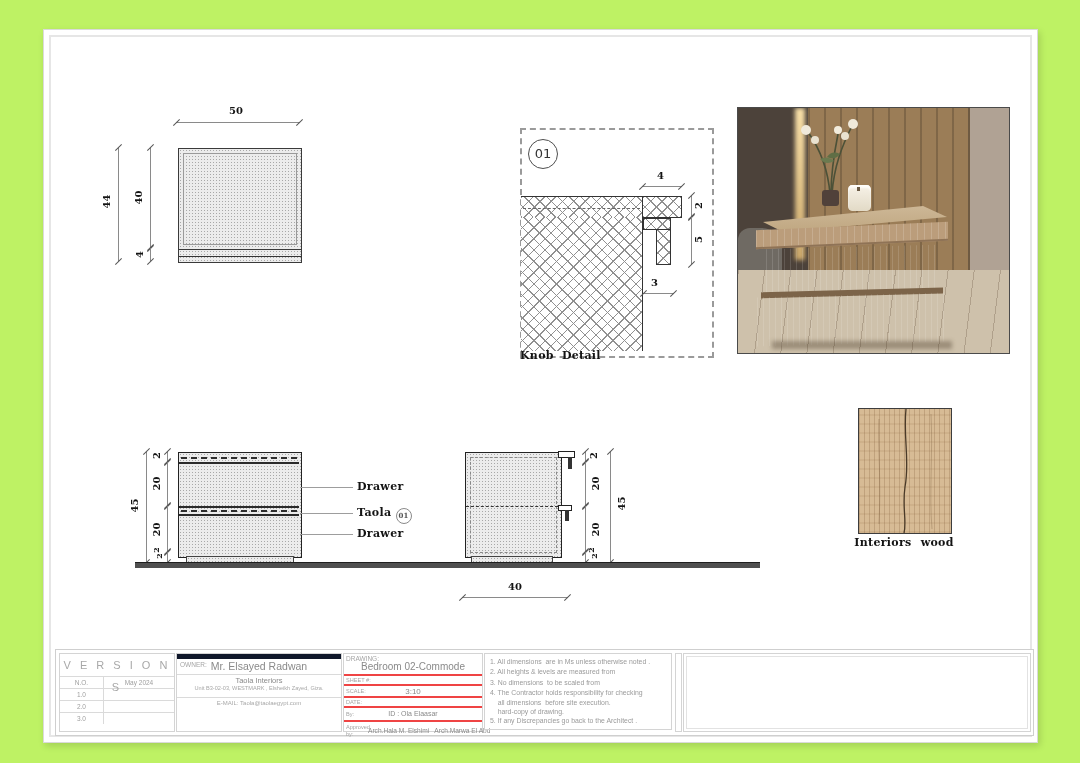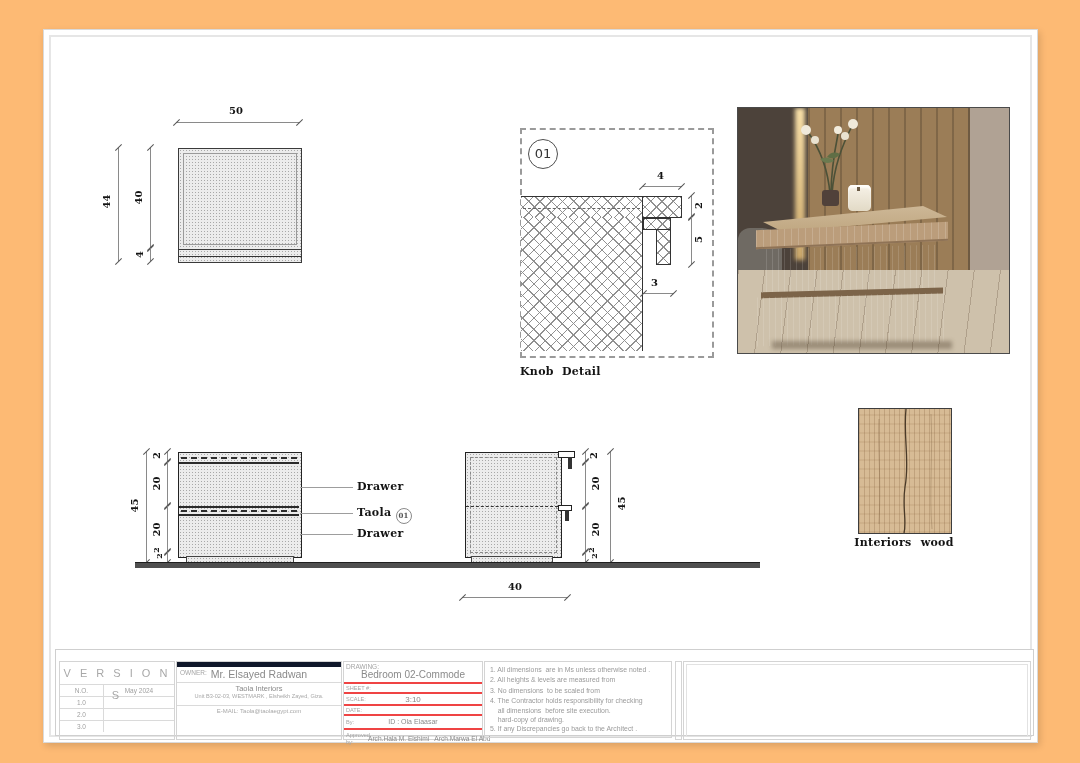--- a/index.html
+++ b/index.html
@@ -1,16 +1,16 @@
 <!DOCTYPE html>
 <html><head>
 <meta charset="utf-8">
 <style>
   html,body{margin:0;padding:0;background:#fbfbfb;}
-  #stage{position:relative;width:1080px;height:763px;background:#fdba74;overflow:hidden;
+  #stage{position:relative;width:1080px;height:763px;background:#bef264;overflow:hidden;
          font-family:"Liberation Sans",sans-serif;}
   
   .frame-outer{position:absolute;left:43px;top:29px;width:993px;height:712px;
                border:1px solid #dadada;background:#fff;box-shadow:2px 3px 7px rgba(0,0,0,.14);}
   .frame-inner{position:absolute;left:5px;top:5px;right:5px;bottom:5px;border:2px solid #e6e6e6;}
   
   .fill-dots{background-color:#ececec;background-image:radial-gradient(#a8a8a8 .7px,transparent .8px);background-size:3px 3px;}
   .fill-xhatch{background-color:#fff;
     background-image:repeating-linear-gradient(45deg,#909090 0 1px,transparent 1px 8px),
                      repeating-linear-gradient(135deg,#909090 0 1px,transparent 1px 8px);}
@@ -29,21 +29,21 @@
   .leader{position:absolute;height:0;border-top:1px solid #9d9d9d;}
   .solid-line{position:absolute;height:0;border-top:2px solid #2a2a2a;}
   .knob-circ{display:inline-block;width:14px;height:14px;border:1px solid #8a8a8a;border-radius:50%;
              font:bold 7px "DejaVu Serif",serif;color:#555;text-align:center;line-height:14px;vertical-align:-2px;}
   
   .detail-dash{position:absolute;border:2px dashed #9a9a9a;}
   .bubble{position:absolute;width:28px;height:28px;border:1.4px solid #4f4f4f;border-radius:50%;
           font:13px "DejaVu Sans",sans-serif;color:#333;text-align:center;line-height:28px;background:#fff;}
   
   .tb{position:absolute;border:1px solid #cfcfcf;background:#fff;color:#979797;}
-  .tb-box{position:absolute;border:1px solid #d4d4d4;margin-top:8px;}
+  .tb-box{position:absolute;border:1px solid #d4d4d4;}
   .tb-lab{position:absolute;font-size:6.5px;color:#a5a5a5;}
   .tb-big{text-align:center;color:#8a8a8a;}
   .vrow{display:flex;border-top:1px solid #dadada;font-size:6.5px;color:#a0a0a0;}
   .vrow>div{padding:2px 0;text-align:center;}
   .vcol1{width:38%;border-right:1px solid #dadada;}
   .vcol2{width:62%;}
   .drow{position:relative;border-bottom:2px solid #ef4444;font-size:6.5px;color:#9d9d9d;}
   .notes-line{font-size:6.9px;color:#9a9a9a;line-height:1.52;white-space:pre;}
   
   .photo{position:absolute;left:737px;top:107px;width:271px;height:245px;border:1px solid #4a4a4a;overflow:hidden;background:#9b7d57;}
@@ -93,21 +93,21 @@
 
     <div class="dim-h" style="left:642px;top:186px;width:40px;"></div>
     <span class="dim-num" style="left:657px;top:170px;">4</span>
     <div class="dim-v" style="left:691px;top:196px;height:21px;"></div>
     <span class="dim-num vnum" style="left:695px;top:200px;">2</span>
     <div class="dim-v" style="left:691px;top:217px;height:47px;"></div>
     <span class="dim-num vnum" style="left:695px;top:234px;">5</span>
     <div class="dim-h" style="left:643px;top:293px;width:31px;"></div>
     <span class="dim-num" style="left:651px;top:277px;">3</span>
 
-    <span class="cad-label" style="left:520px;top:365px;word-spacing:4px;">Knob Detail</span>
+    <span class="cad-label" style="left:520px;top:349px;word-spacing:4px;">Knob Detail</span>
   </div>
 
   <div class="photo">
     <div style="position:absolute;left:70px;top:0;width:175px;height:162px;background:linear-gradient(#8d6e49,#97764f);background-image:repeating-linear-gradient(90deg,rgba(0,0,0,.18) 0 2px,transparent 2px 16px);"></div>
     <div style="position:absolute;left:230px;top:0;width:41px;height:205px;background:#b0a294;border-left:2px solid #6e5a42;"></div>
     <div style="position:absolute;left:232px;top:186px;width:39px;height:14px;background:#d9d3c7;"></div>
     <div style="position:absolute;left:0;top:0;width:70px;height:172px;background:#4c423a;"></div>
     <div style="position:absolute;left:57px;top:0;width:10px;height:152px;background:linear-gradient(#f7dfa8,#caa76a);filter:blur(2px);"></div>
     <div style="position:absolute;left:0;top:120px;width:44px;height:92px;background:#6f6a63;border-radius:12px 20px 0 0;"></div>
     <div style="position:absolute;left:0;top:162px;width:271px;height:83px;background:#cec1ab;background-image:repeating-linear-gradient(97deg,rgba(110,90,70,.32) 0 1px,transparent 1px 26px);"></div>

